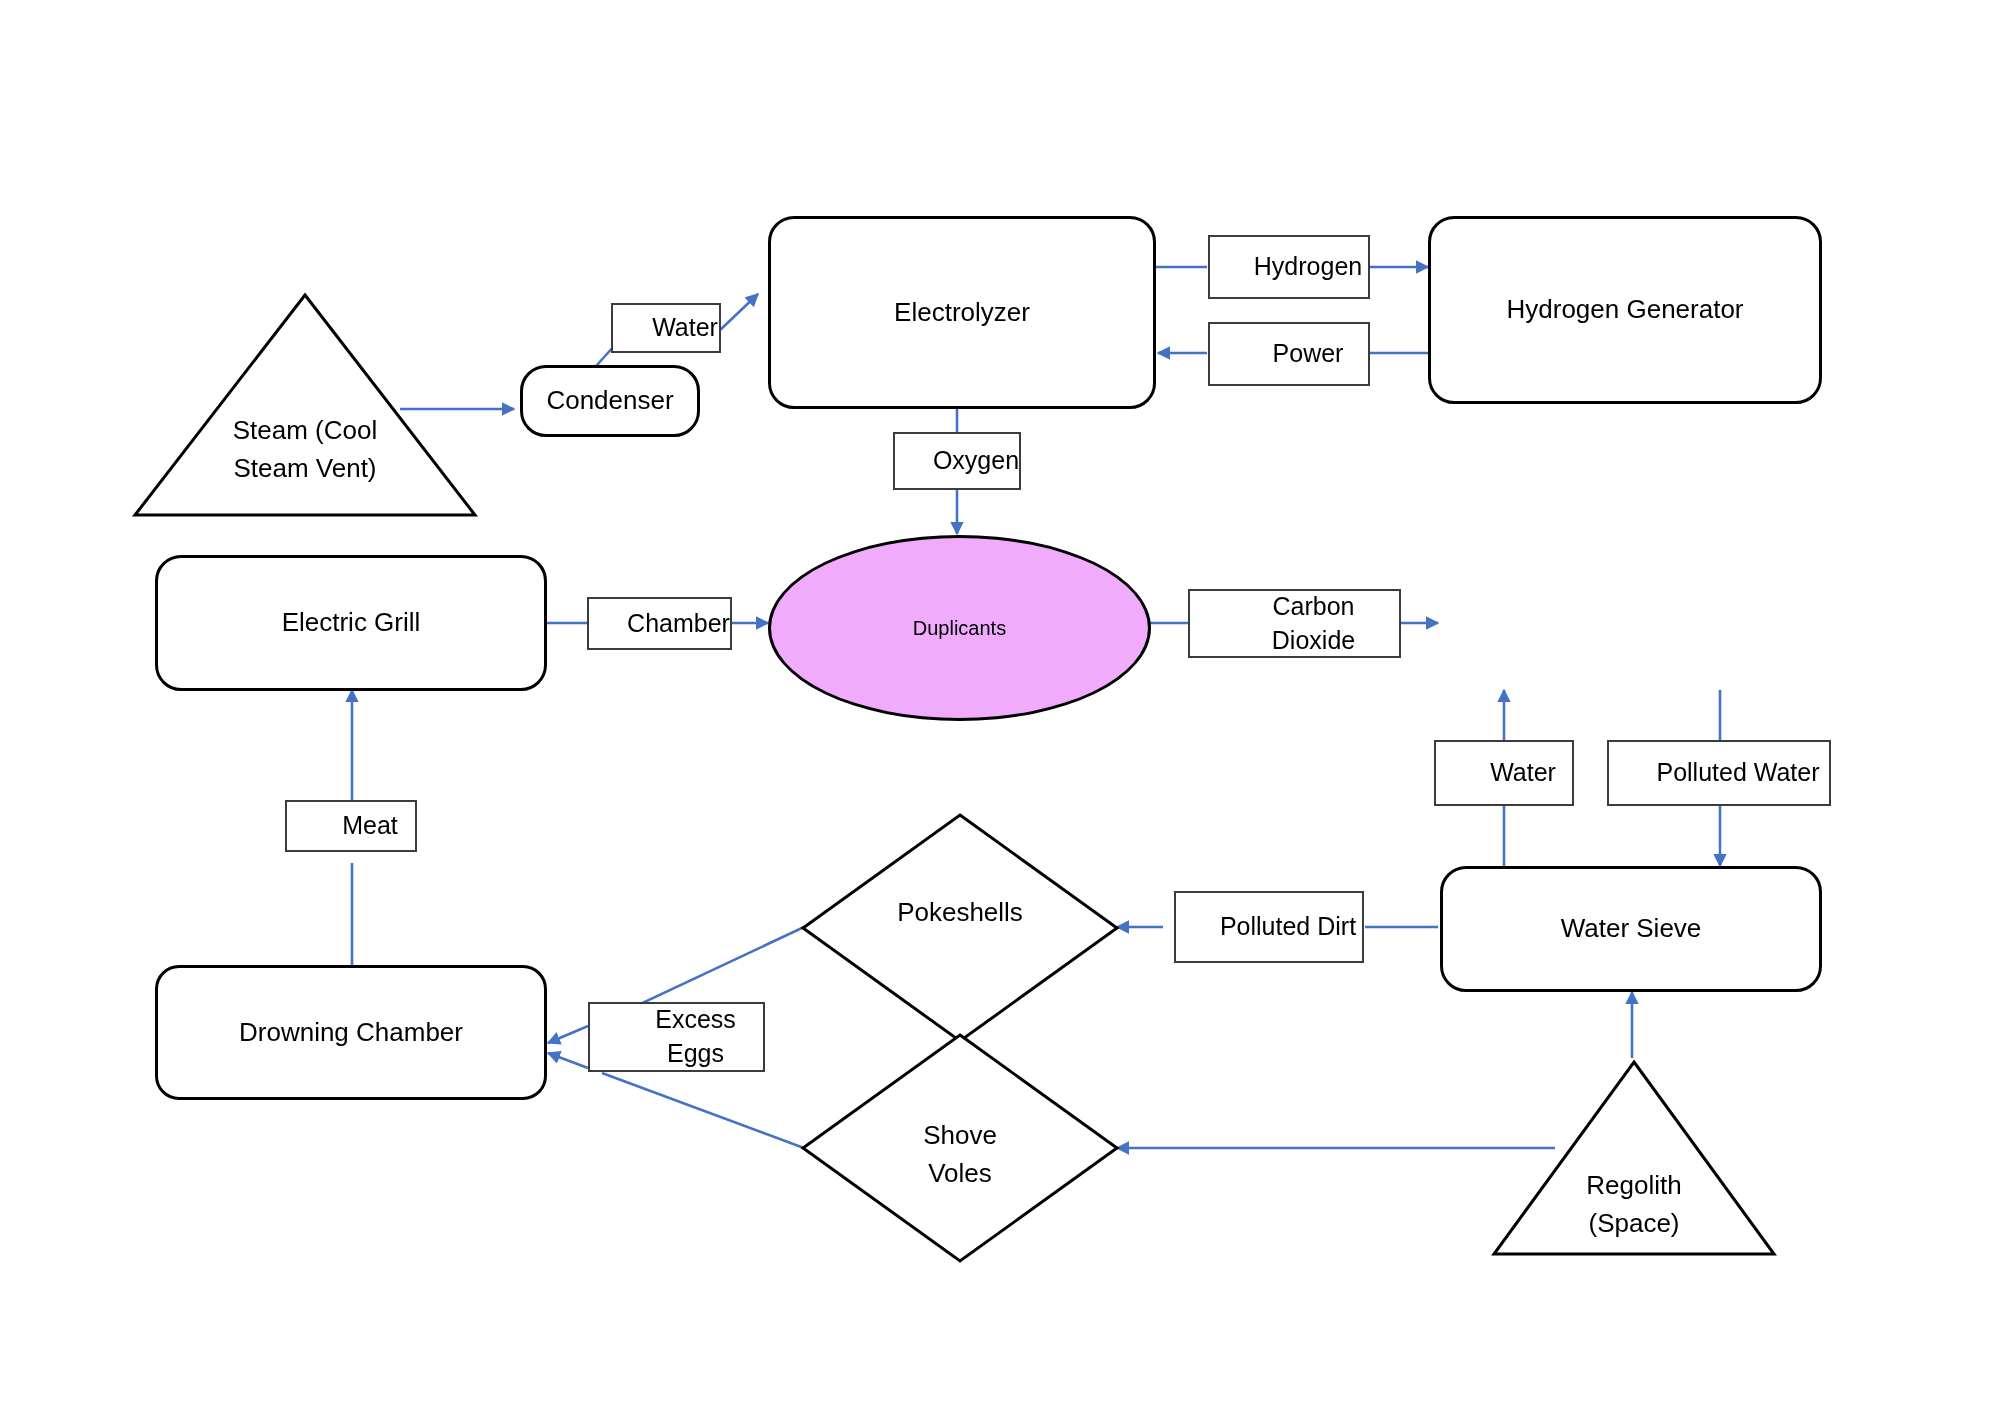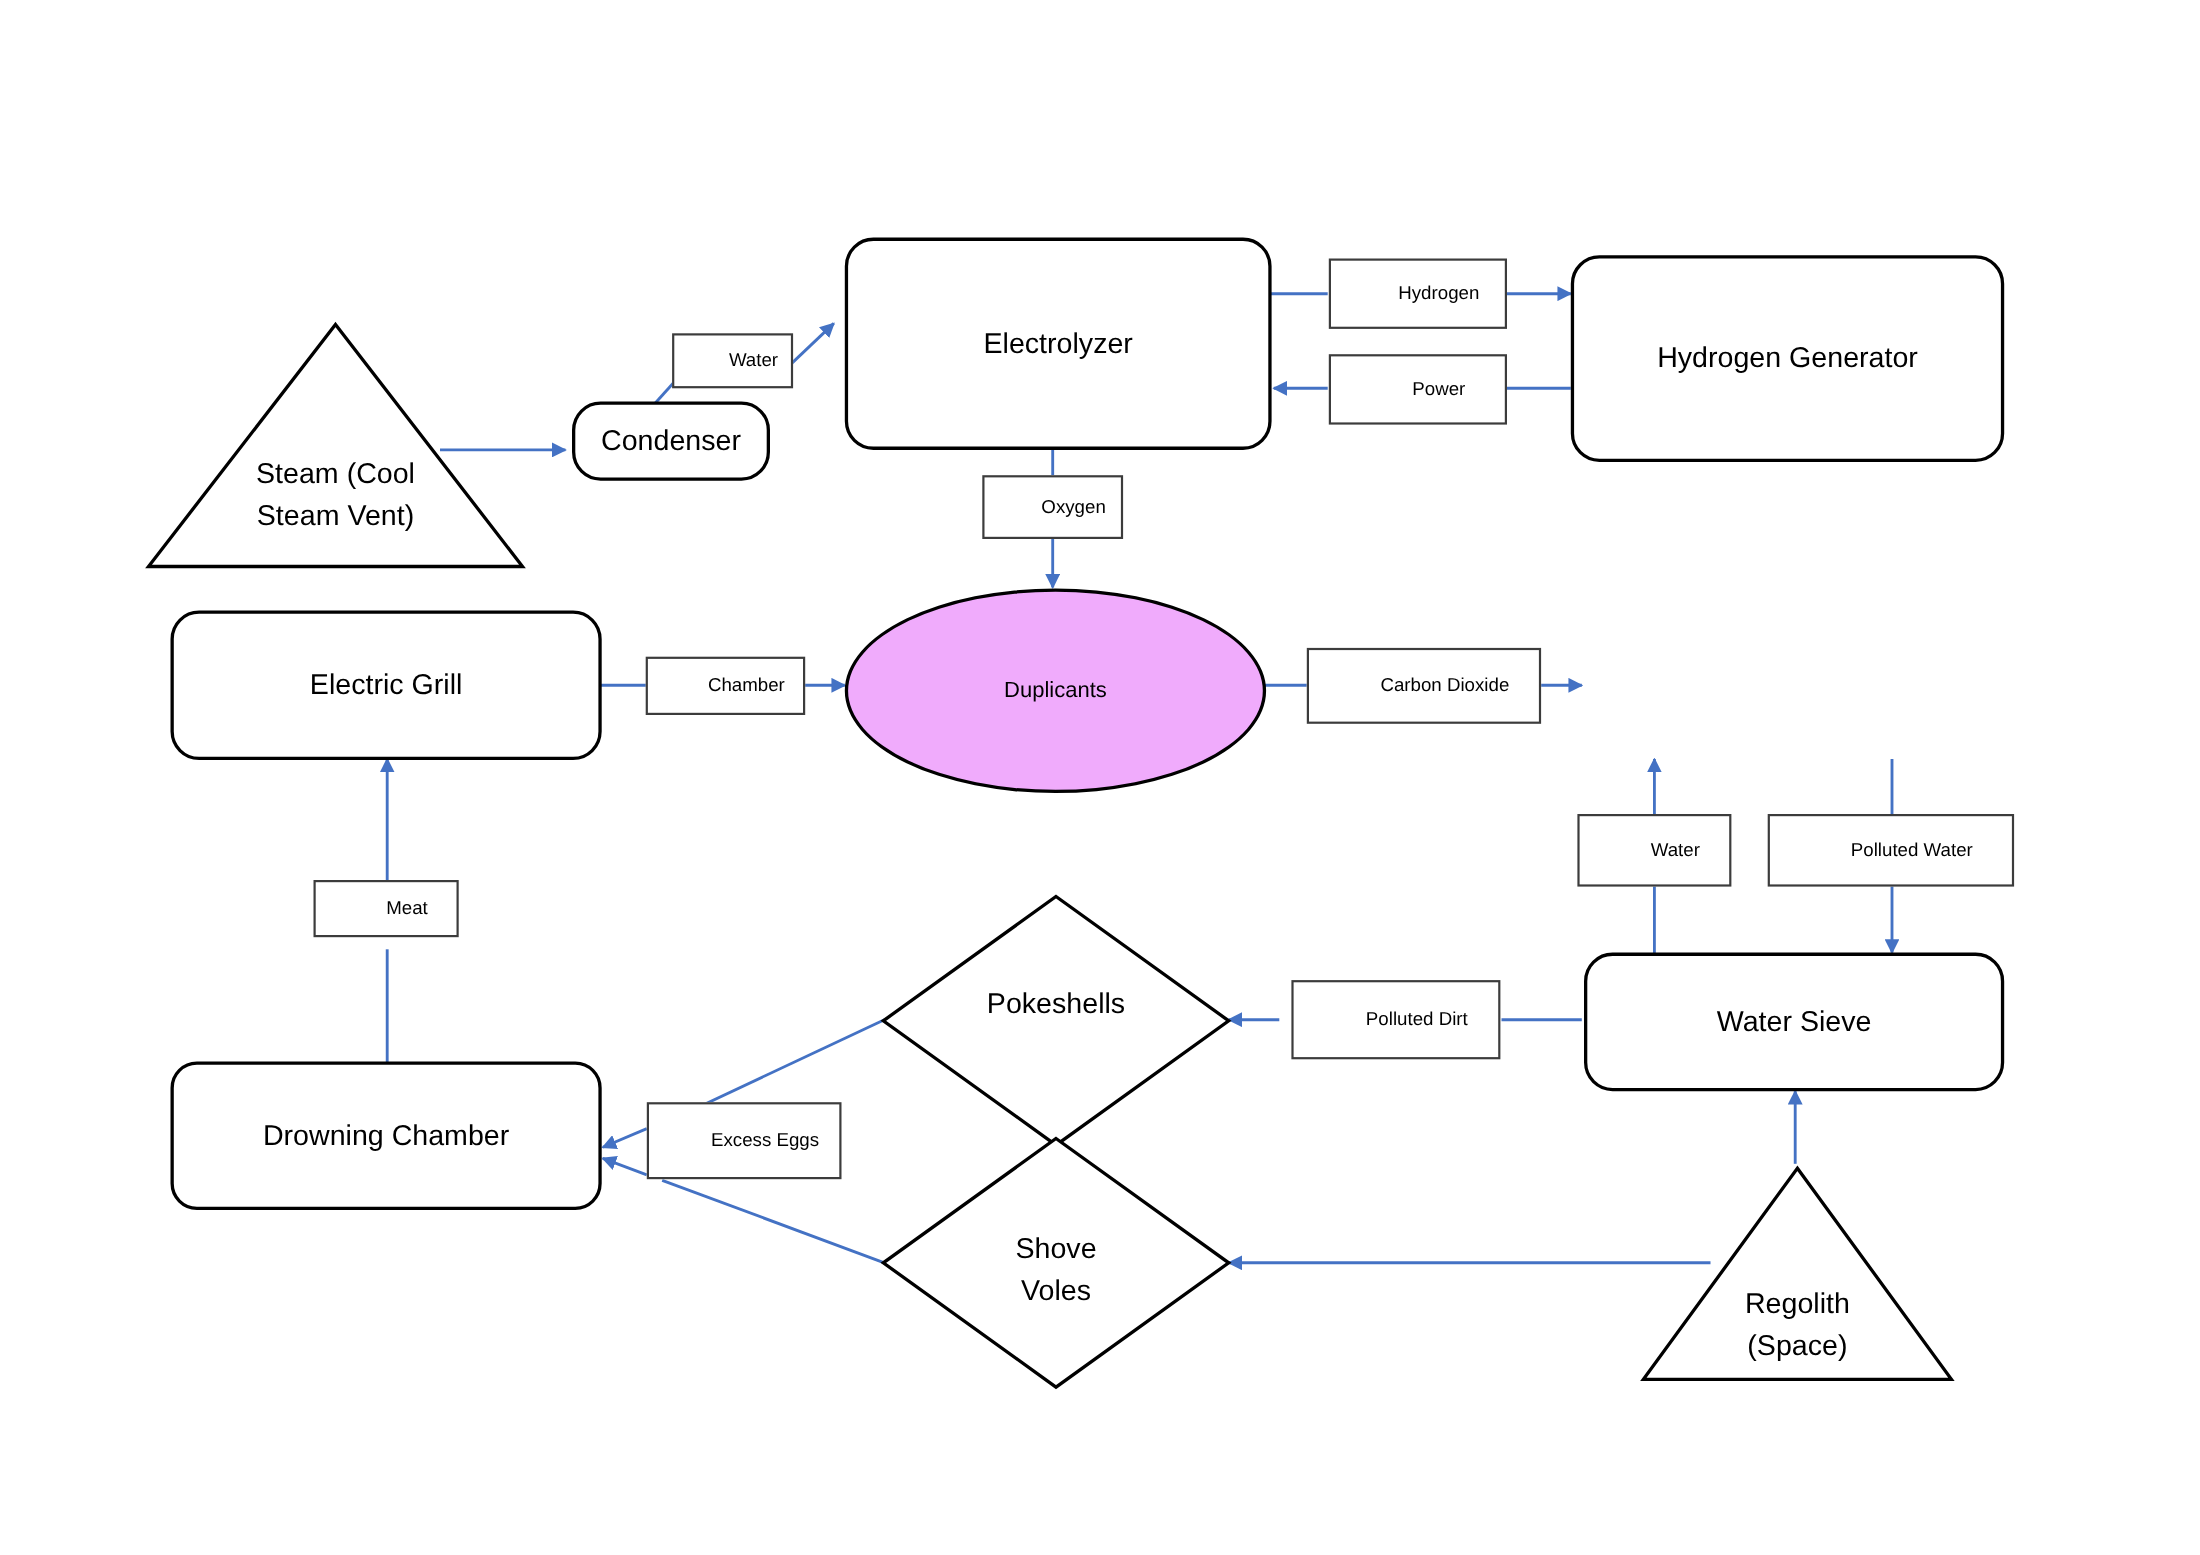--- a/index.html
+++ b/index.html
@@ -44,21 +44,21 @@
     border: 3px solid #000000;
     border-radius: 26px;
     background: #ffffff;
     font-size: 26px;
   }
 
   
   .label-box {
     border: 2px solid #3c3c3c;
     background: #ffffff;
-    font-size: 17px;
+    font-size: 25px;
     padding-left: 38px;
   }
 
   
   .ellipse {
     border: 3px solid #000000;
     border-radius: 50%;
     background: #f0abfc;
     font-size: 20px;
   }
@@ -176,21 +176,21 @@
   </div>
 
   <div class="node label-box" style="left:1208px; top:235px; width:162px; height:64px;">
     <span>Hydrogen</span>
   </div>
 
   <div class="node label-box" style="left:1208px; top:322px; width:162px; height:64px;">
     <span>Power</span>
   </div>
 
-  <div class="node proc" style="left:1428px; top:216px; width:394px; height:188px;margin-top:16px;">
+  <div class="node proc" style="left:1428px; top:216px; width:394px; height:188px;">
     <span>Hydrogen Generator</span>
   </div>
 
   <div class="node label-box" style="left:893px; top:432px; width:128px; height:58px;">
     <span>Oxygen</span>
   </div>
 
   <div class="node proc" style="left:155px; top:555px; width:392px; height:136px;">
     <span>Electric Grill</span>
   </div>

